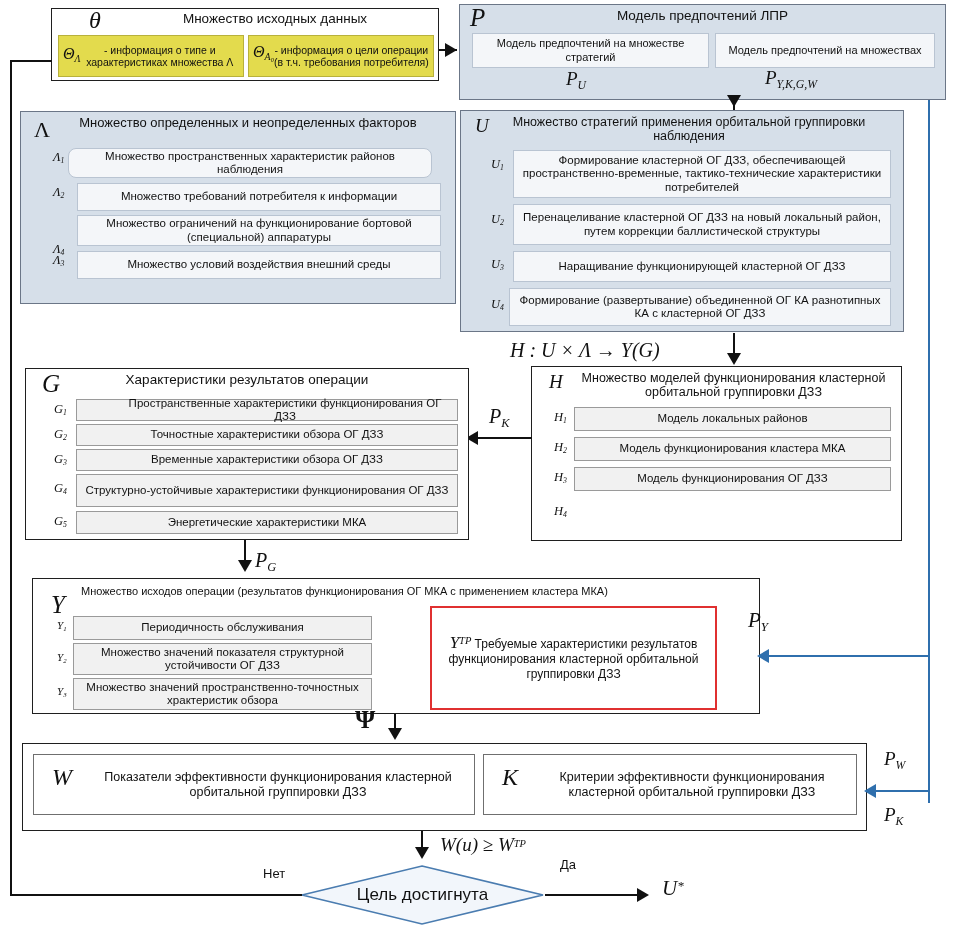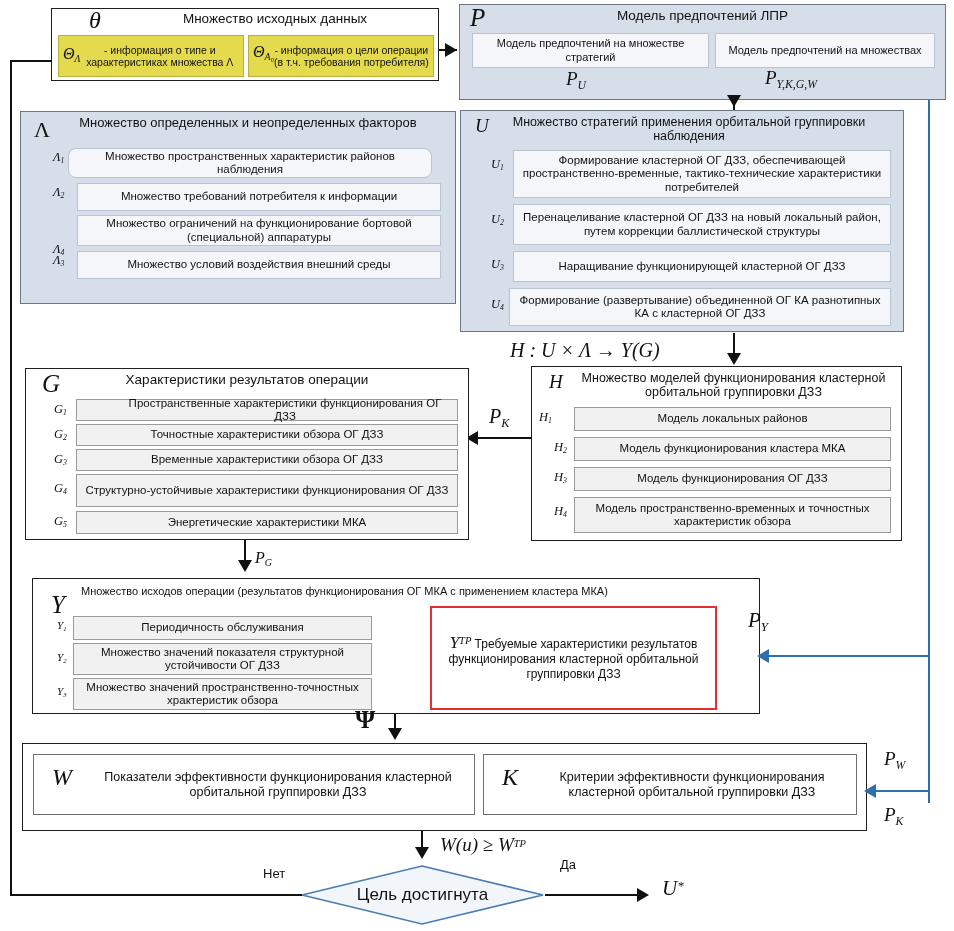--- a/index.html
+++ b/index.html
@@ -177,39 +177,36 @@
   </div>
 
   <div class="lbl" style="left:510px;top:339px;">H : U × Λ → Y(G)</div>
   <div class="ln" style="left:733px;top:333px;width:2.2px;height:27px;"></div>
   <div class="arrow-d" style="left:727px;top:353px;"></div>
 
   <div class="panel plain" style="left:531px;top:366px;width:371px;height:175px;">
     <div class="panel-title" style="top:4px;font-size:12.5px;padding:0 10px 0 44px;">Множество моделей функционирования кластерной орбитальной группировки ДЗЗ</div>
     <div class="sym mid" style="left:17px;top:4px;">H</div>
 
-    <div class="sym idx" style="left:7px;top:43px;">H<sub>1</sub></div>
+    <div class="sym idx" style="left:22px;top:43px;">H<sub>1</sub></div>
     <div class="rowbox" style="left:42px;top:40px;width:317px;height:24px;">
       <span>Модель локальных районов</span>
     </div>
 
     <div class="sym idx" style="left:22px;top:73px;">H<sub>2</sub></div>
     <div class="rowbox" style="left:42px;top:70px;width:317px;height:24px;">
       <span>Модель функционирования кластера МКА</span>
     </div>
 
     <div class="sym idx" style="left:22px;top:103px;">H<sub>3</sub></div>
     <div class="rowbox" style="left:42px;top:100px;width:317px;height:24px;">
       <span>Модель функционирования ОГ ДЗЗ</span>
     </div>
 
     <div class="sym idx" style="left:22px;top:137px;">H<sub>4</sub></div>
-    <div class="rowbox" style="left:42px;top:130px;width:317px;height:36px;">
-      <span>Модель пространственно-временных и точностных характеристик обзора</span>
-    </div>
   </div>
 
   <div class="ln" style="left:470px;top:437px;width:62px;height:2.2px;"></div>
   <div class="arrow-l" style="left:466px;top:431px;"></div>
   <div class="sym mid" style="left:489px;top:405px;font-size:20px;">P<sub>K</sub></div>
 
   <div class="panel plain" style="left:25px;top:368px;width:444px;height:172px;">
     <div class="panel-title" style="top:4px;font-size:13.5px;">Характеристики результатов операции</div>
     <div class="sym big" style="left:16px;top:1px;">G</div>
 
@@ -234,21 +231,21 @@
     </div>
 
     <div class="sym idx" style="left:28px;top:145px;">G<sub>5</sub></div>
     <div class="rowbox" style="left:50px;top:142px;width:382px;height:23px;">
       <span>Энергетические характеристики МКА</span>
     </div>
   </div>
 
   <div class="ln" style="left:244px;top:540px;width:2.2px;height:28px;"></div>
   <div class="arrow-d" style="left:238px;top:560px;"></div>
-  <div class="sym mid" style="left:255px;top:549px;font-size:16px;">P<sub>G</sub></div>
+  <div class="sym mid" style="left:255px;top:549px;font-size:20px;">P<sub>G</sub></div>
 
   <div class="panel plain" style="left:32px;top:578px;width:728px;height:136px;">
     <div class="panel-title small" style="top:6px;padding:0 10px 0 48px;text-align:left;font-size:11px;">Множество исходов операции (результатов функционирования ОГ МКА с применением кластера МКА)</div>
     <div class="sym big" style="left:18px;top:12px;">Y</div>
 
     <div class="sym idx2" style="left:24px;top:40px;">Y<sub>1</sub></div>
     <div class="rowbox" style="left:40px;top:37px;width:299px;height:24px;">
       <span>Периодичность обслуживания</span>
     </div>
 

